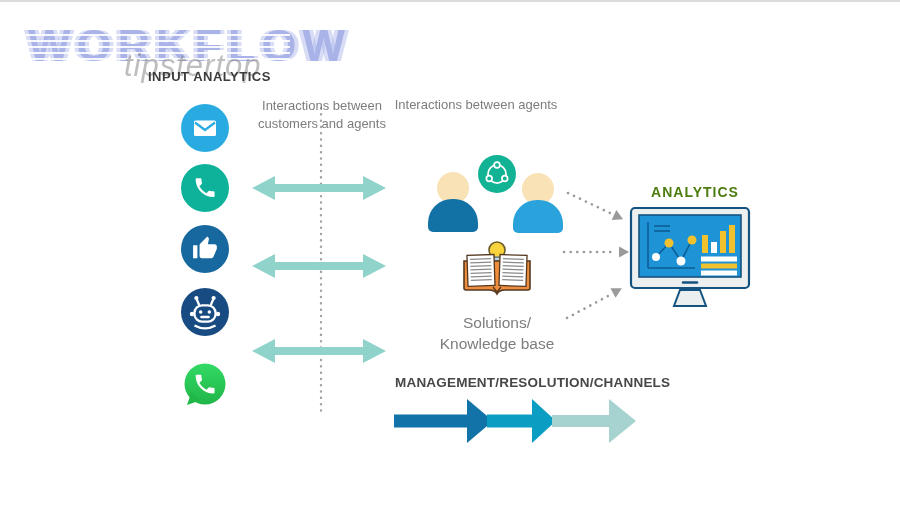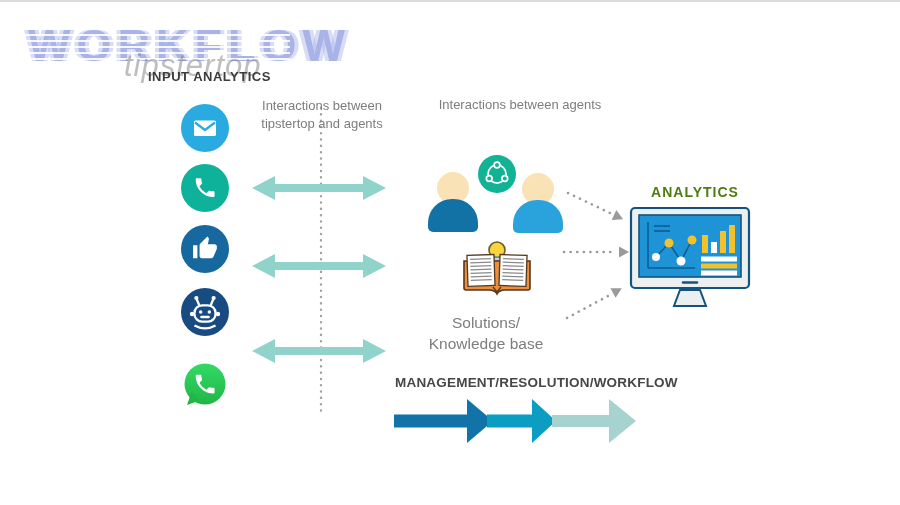--- a/index.html
+++ b/index.html
@@ -126,22 +126,22 @@
       </g>
     </svg>
   </div>
 
   <div class="abs" style="left:318px;top:104px;">
     <svg width="6" height="310" viewBox="0 0 6 310">
       <line x1="3" y1="2" x2="3" y2="308" stroke="#A2A2A2" stroke-width="2.4" stroke-linecap="round" stroke-dasharray="0.1 6.2"></line>
     </svg>
   </div>
 
-  <div class="abs gray-text" style="left:234px;top:95px;width:176px;">Interactions between tipstertop and agents</div>
-  <div class="abs gray-text" style="left:432px;top:94px;width:176px;">Interactions between agents</div>
+  <div class="abs gray-text" style="left:234px;top:95px;width:176px;">Interactions between customers and agents</div>
+  <div class="abs gray-text" style="left:388px;top:94px;width:176px;">Interactions between agents</div>
 
   <div class="abs" style="left:250px;top:171px;">
     <svg width="138" height="30" viewBox="0 0 138 30">
       <polygon points="2,15 25,3 25,27" fill="#90D3CA"></polygon>
       <polygon points="136,15 113,3 113,27" fill="#90D3CA"></polygon>
       <rect x="21" y="11" width="96" height="8" fill="#90D3CA"></rect>
     </svg>
   </div>
   <div class="abs" style="left:250px;top:249px;">
     <svg width="138" height="30" viewBox="0 0 138 30">
@@ -201,21 +201,21 @@
           <line x1="42.5" y1="28" x2="63.5" y2="28"></line>
             <line x1="42.5" y1="31.5" x2="63.5" y2="31.5"></line>
           <line x1="42.5" y1="35" x2="63.5" y2="35"></line>
             <line x1="42.5" y1="38.5" x2="63.5" y2="38.5"></line>
           <line x1="42.5" y1="42" x2="63.5" y2="42"></line>
         </g>
       </g>
       <path d="M33,49 L37,54 L41,49" fill="#EE8D3C" stroke="#54381F" stroke-width="1.3"></path>
     </svg>
   </div>
-  <div class="abs gray-text solutions-label" style="left:421px;top:311px;width:130px;">Solutions/ Knowledge base</div>
+  <div class="abs gray-text solutions-label" style="left:432px;top:311px;width:130px;">Solutions/ Knowledge base</div>
 
   <div class="abs" style="left:552px;top:178px;">
     <svg width="92" height="152" viewBox="0 0 92 152">
       <g stroke="#9A9A9A" stroke-width="2.6" stroke-linecap="round" stroke-dasharray="0.1 6.5" fill="none">
         <line x1="16" y1="13" x2="58" y2="33"></line>
         <line x1="12" y1="72" x2="62" y2="72"></line>
         <line x1="15" y1="138" x2="56" y2="116"></line>
       </g>
       <g fill="#9A9A9A">
         <polygon points="0,-5.5 10,0 0,5.5" transform="translate(62,35) rotate(25)"></polygon>
@@ -244,21 +244,21 @@
       <rect x="92" y="26" width="6" height="22" fill="#F2C12E"></rect>
       <rect x="101" y="20" width="6" height="28" fill="#F2C12E"></rect>
       <rect x="73" y="51.5" width="36" height="5" fill="#fff"></rect>
       <rect x="73" y="58.5" width="36" height="5" fill="#F2C12E"></rect>
       <rect x="73" y="65.5" width="36" height="5" fill="#fff"></rect>
       <line x1="55" y1="77.5" x2="69" y2="77.5" stroke="#14537F" stroke-width="2.5" stroke-linecap="round"></line>
       <path d="M52,85 L72,85 L78,101 L46,101 Z" fill="#ECEFF0" stroke="#14537F" stroke-width="2"></path>
     </svg>
   </div>
 
-  <div class="abs management-label" style="left:395px;top:373px;">MANAGEMENT/RESOLUTION/WORKFLOW</div>
+  <div class="abs management-label" style="left:395px;top:373px;">MANAGEMENT/RESOLUTION/CHANNELS</div>
   <div class="abs" style="left:392px;top:396px;">
     <svg width="246" height="46" viewBox="0 0 246 46">
       <rect x="2" y="16.5" width="76" height="13" fill="#1173A7"></rect>
       <polygon points="75,1 75,45 101,23" fill="#1173A7"></polygon>
       <rect x="95" y="16.5" width="45" height="13" fill="#0C9EC2"></rect>
       <polygon points="140,1 140,45 164,23" fill="#0C9EC2"></polygon>
       <rect x="160" y="17" width="57" height="12" fill="#A6D3CF"></rect>
       <polygon points="217,1 217,45 244,23" fill="#A6D3CF"></polygon>
     </svg>
   </div>

